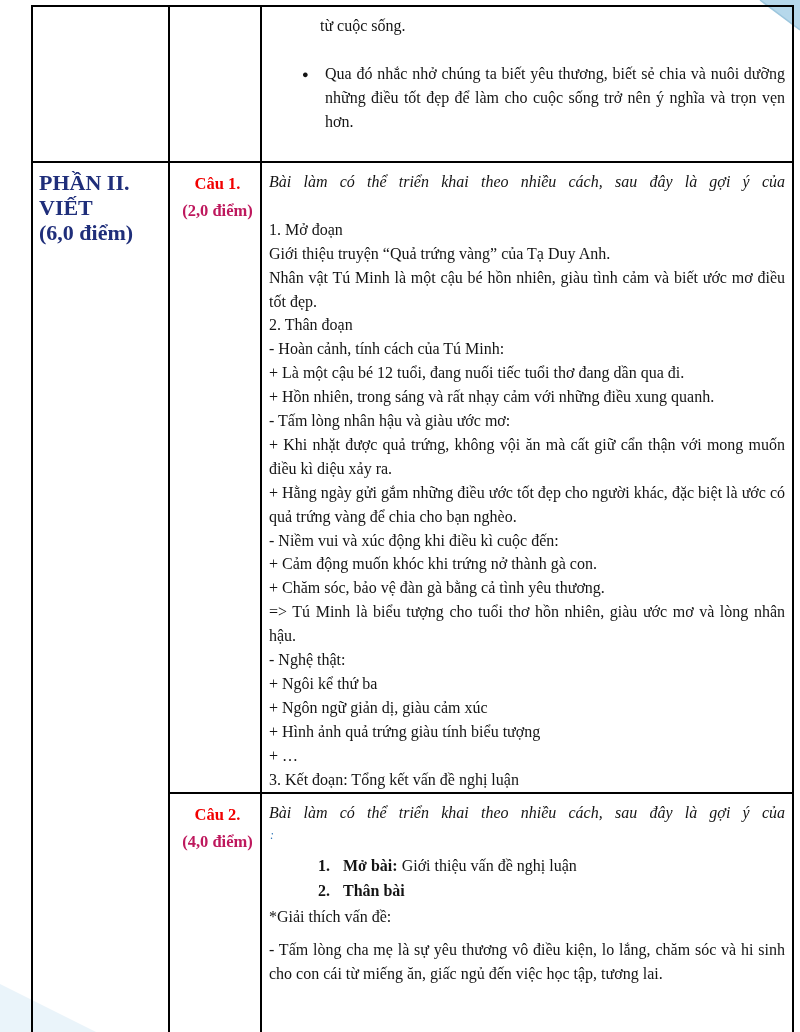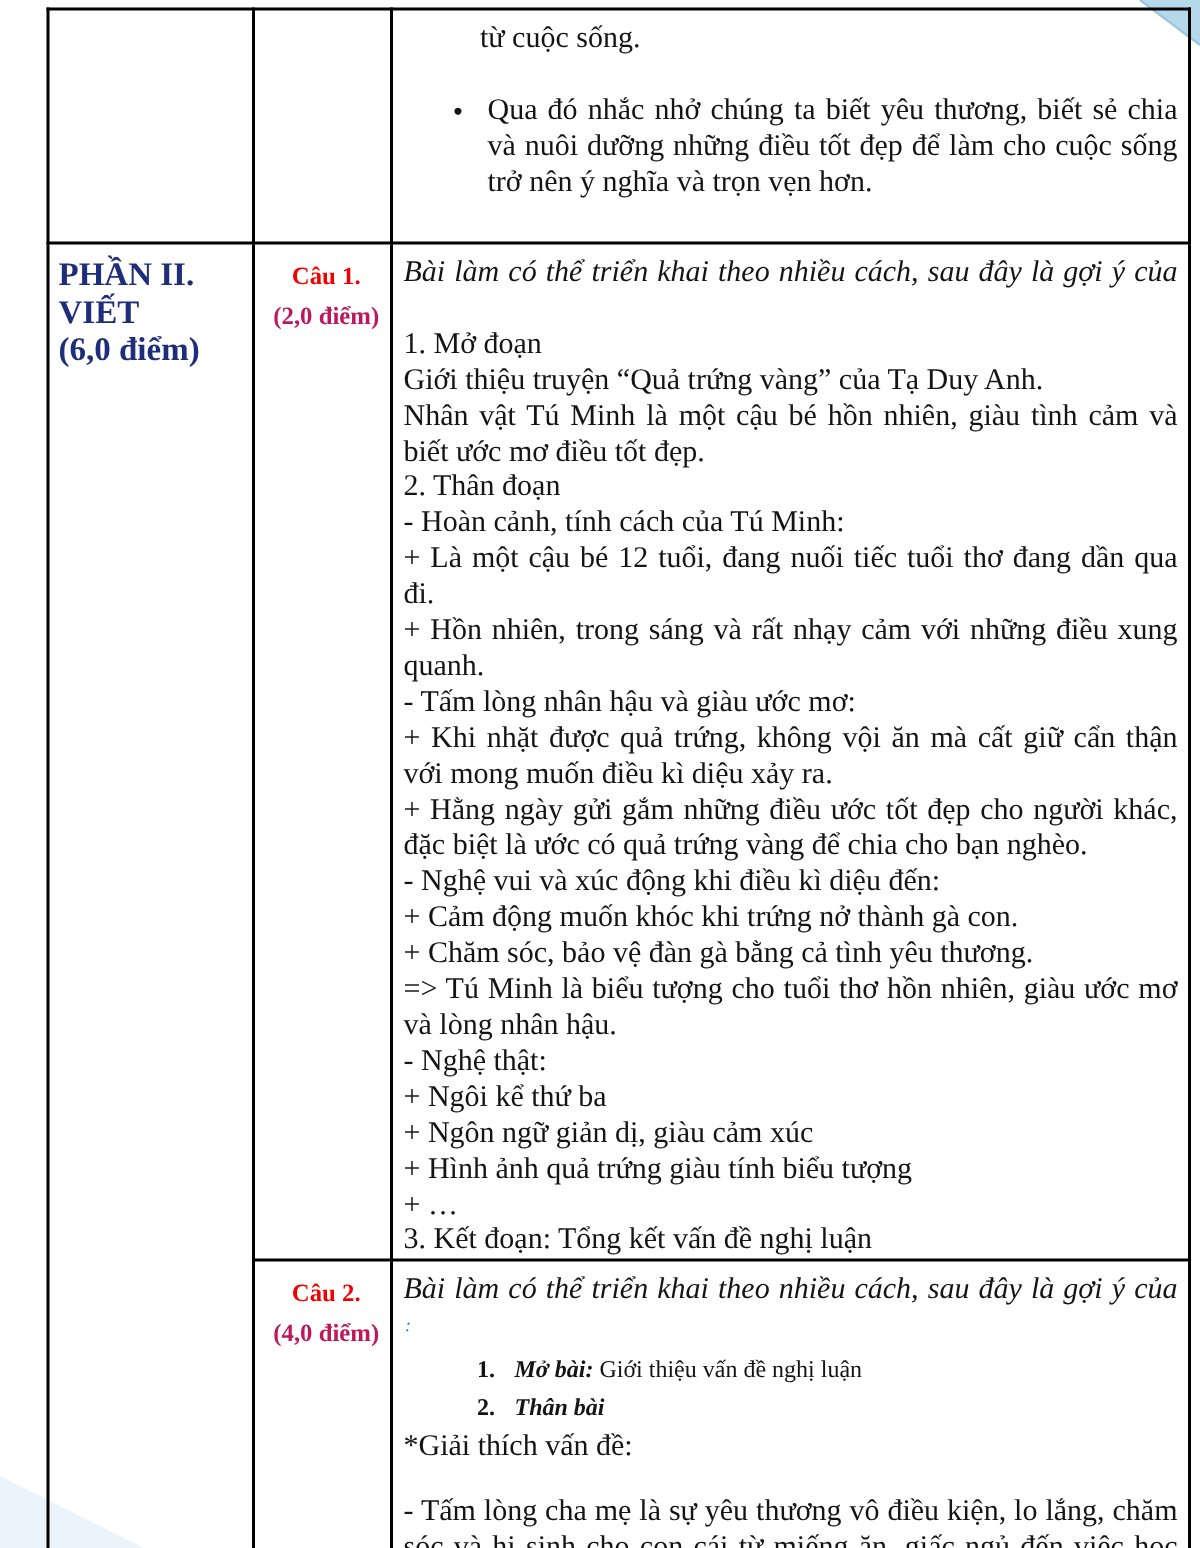--- a/index.html
+++ b/index.html
@@ -17,21 +17,21 @@
     width:761px;height:1015px;
     border-collapse:collapse;table-layout:fixed;
   }
   td{
     border:2px solid #000;vertical-align:top;padding:0;overflow:hidden;
   }
   td.c3{padding:7px 7px 0 7px;}
   td.c1{padding:7px 4px 0 6px;}
   td.c2{padding:7px 2px 0 7px;text-align:center;}
 
-  p{margin:0;font-size:20px;line-height:23.9px;}
+  p{margin:0;font-size:16px;line-height:23.9px;}
   .just{text-align:justify;}
   .intro{
     font-style:italic;text-align:justify;text-align-last:justify;
     margin-bottom:23.9px;
   }
   .intro2{
     font-style:italic;text-align:justify;text-align-last:justify;
     margin-bottom:0;
   }
   .head-navy{
@@ -45,24 +45,24 @@
   .bullet-item .bullet{
     position:absolute;left:33px;top:1px;font-size:11px;line-height:23.9px;
   }
 
   .blue-mark{
     color:#2e74b5;font-size:12px;line-height:15px;font-style:italic;
     padding-left:1px;margin-top:4px;
   }
   .num-item{position:relative;padding-left:74px;line-height:25px;font-size:16px;}
   .num-item .num{position:absolute;left:49px;font-weight:bold;}
-  .num-item .lead{font-weight:bold;font-style:italic;}
+  .num-item .lead{font-weight:bold;}
   .list-block{margin-top:10px;}
   .explain{margin-top:2px;}
-  .final-para{margin-top:19px;}
+  .final-para{margin-top:9px;}
 </style>
 </head>
 <body>
 
 <svg id="fold-tr" class="decor" width="46" height="34">
   <polygon points="6,0 46,0 46,30" fill="#b6d8eb"></polygon>
   <line x1="6" y1="0" x2="46" y2="30" stroke="#9cc6dd" stroke-width="1.5"></line>
 </svg>
 
 <svg id="wm-bl" class="decor" width="96" height="48">
@@ -103,21 +103,21 @@
       <p class="just">1. Mở đoạn</p>
       <p class="just">Giới thiệu truyện “Quả trứng vàng” của Tạ Duy Anh.</p>
       <p class="just">Nhân vật Tú Minh là một cậu bé hồn nhiên, giàu tình cảm và biết ước mơ điều tốt đẹp.</p>
       <p class="just">2. Thân đoạn</p>
       <p class="just">- Hoàn cảnh, tính cách của Tú Minh:</p>
       <p class="just">+ Là một cậu bé 12 tuổi, đang nuối tiếc tuổi thơ đang dần qua đi.</p>
       <p class="just">+ Hồn nhiên, trong sáng và rất nhạy cảm với những điều xung quanh.</p>
       <p class="just">- Tấm lòng nhân hậu và giàu ước mơ:</p>
       <p class="just">+ Khi nhặt được quả trứng, không vội ăn mà cất giữ cẩn thận với mong muốn điều kì diệu xảy ra.</p>
       <p class="just">+ Hằng ngày gửi gắm những điều ước tốt đẹp cho người khác, đặc biệt là ước có quả trứng vàng để chia cho bạn nghèo.</p>
-      <p class="just">- Nghệ vui và xúc động khi điều kì diệu đến:</p>
+      <p class="just">- Niềm vui và xúc động khi điều kì cuộc đến:</p>
       <p class="just">+ Cảm động muốn khóc khi trứng nở thành gà con.</p>
       <p class="just">+ Chăm sóc, bảo vệ đàn gà bằng cả tình yêu thương.</p>
       <p class="just">=&gt; Tú Minh là biểu tượng cho tuổi thơ hồn nhiên, giàu ước mơ và lòng nhân hậu.</p>
       <p class="just">- Nghệ thật:</p>
       <p class="just">+ Ngôi kể thứ ba</p>
       <p class="just">+ Ngôn ngữ giản dị, giàu cảm xúc</p>
       <p class="just">+ Hình ảnh quả trứng giàu tính biểu tượng</p>
       <p class="just">+ …</p>
       <p class="just">3. Kết đoạn: Tổng kết vấn đề nghị luận</p>
     </td>

